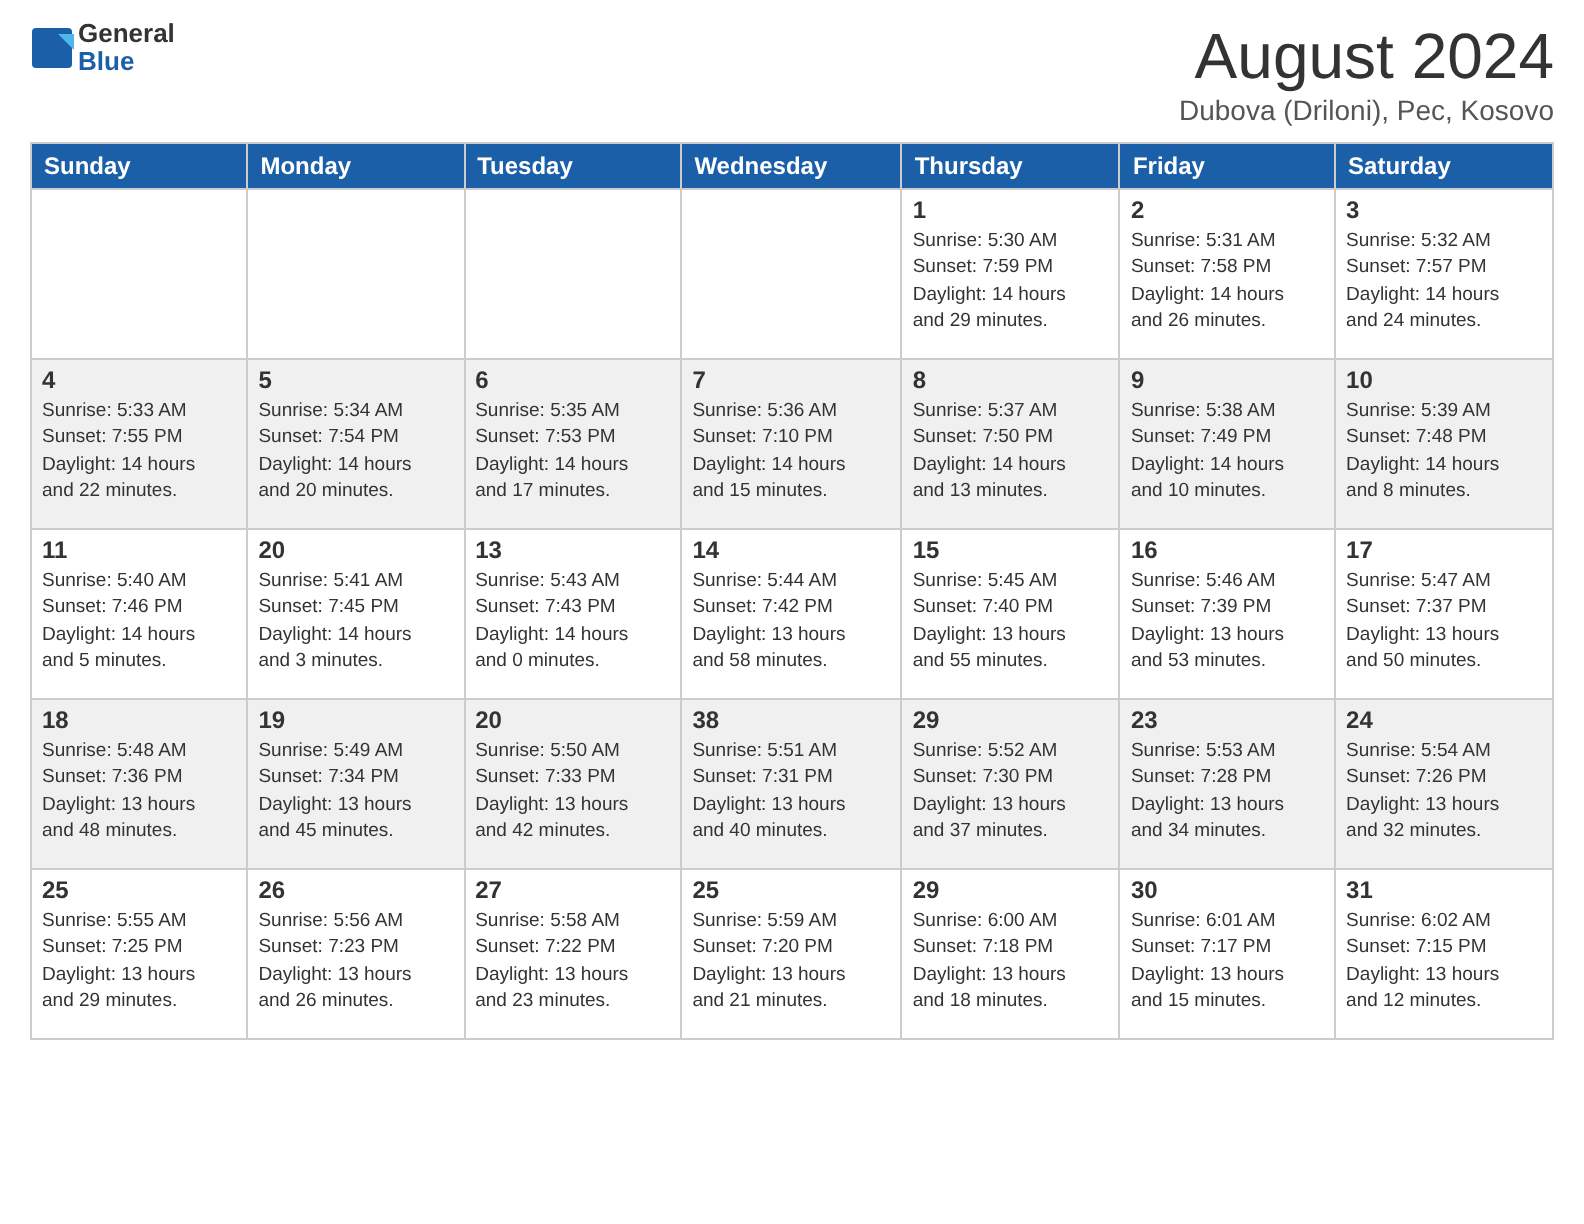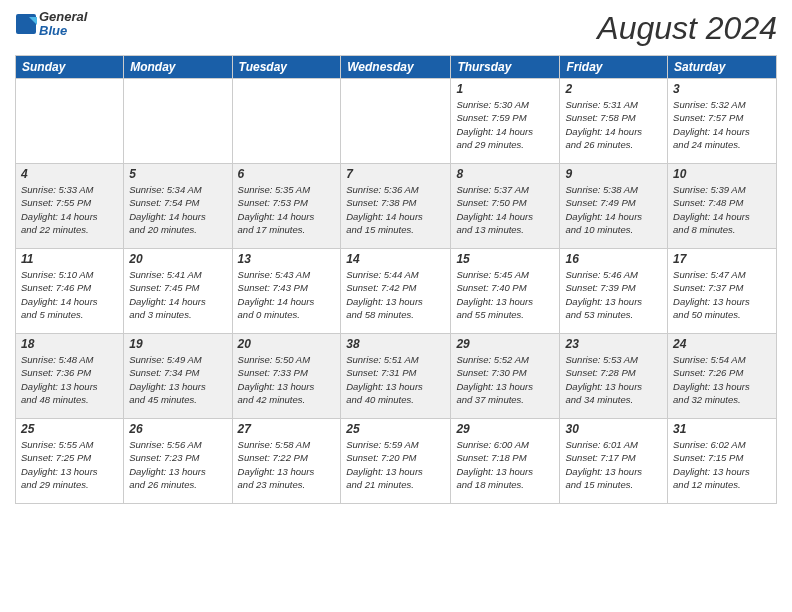--- a/index.html
+++ b/index.html
@@ -1,18 +1,18 @@
 <!DOCTYPE html>
 <html><head>
   <meta charset="utf-8">
   <style>
     * { margin: 0; padding: 0; box-sizing: border-box; }
     body { font-family: Arial, sans-serif; background: #fff; width: 792px; height: 612px; overflow: hidden; }
     
-    .page { width: 792px; height: 551px; padding: 10px 15px; font-style: italic; }
+    .page { width: 792px; height: 551px; padding: 10px 15px; }
     
     .header { display: flex; justify-content: space-between; align-items: flex-start; margin-bottom: 8px; }
     
     .title-block { text-align: right; }
     .main-title { font-size: 32px; color: #333; font-weight: normal; }
     .subtitle { font-size: 14px; color: #555; }
     
     .calendar { width: 100%; border-collapse: collapse; }
     
     .calendar th {
@@ -69,20 +69,21 @@
           </svg>
           <span style="display:flex; flex-direction:column; margin-left:2px;">
             <span style="font-size:13px; font-weight:bold; color:#333; line-height:1.1;">General</span>
             <span style="font-size:13px; font-weight:bold; color:#1a5fa8; line-height:1.1;">Blue</span>
           </span>
         </div>
       </div>
     </div>
     <div class="title-block">
       <div class="main-title">August 2024</div>
+      <div class="subtitle">Dubova (Driloni), Pec, Kosovo</div>
     </div>
   </div>
 
   <table class="calendar">
     <thead>
       <tr>
 
       <th>Sunday</th>
           <th>Monday</th>
           <th>Tuesday</th>
@@ -138,21 +139,21 @@
           <td style="background: rgb(240, 240, 240);">
             <span class="day-num">6</span>
             <div class="day-info" style="white-space: pre-line;">Sunrise: 5:35 AM
 Sunset: 7:53 PM
 Daylight: 14 hours
 and 17 minutes.</div>
           </td>
           <td style="background: rgb(240, 240, 240);">
             <span class="day-num">7</span>
             <div class="day-info" style="white-space: pre-line;">Sunrise: 5:36 AM
-Sunset: 7:38 PM
+Sunset: 7:10 PM
 Daylight: 14 hours
 and 15 minutes.</div>
           </td>
           <td style="background: rgb(240, 240, 240);">
             <span class="day-num">8</span>
             <div class="day-info" style="white-space: pre-line;">Sunrise: 5:37 AM
 Sunset: 7:50 PM
 Daylight: 14 hours
 and 13 minutes.</div>
           </td>
@@ -167,21 +168,21 @@
             <span class="day-num">10</span>
             <div class="day-info" style="white-space: pre-line;">Sunrise: 5:39 AM
 Sunset: 7:48 PM
 Daylight: 14 hours
 and 8 minutes.</div>
           </td>
         </tr>
         <tr>
           <td>
             <span class="day-num">11</span>
-            <div class="day-info" style="white-space: pre-line;">Sunrise: 5:10 AM
+            <div class="day-info" style="white-space: pre-line;">Sunrise: 5:40 AM
 Sunset: 7:46 PM
 Daylight: 14 hours
 and 5 minutes.</div>
           </td>
           <td>
             <span class="day-num">20</span>
             <div class="day-info" style="white-space: pre-line;">Sunrise: 5:41 AM
 Sunset: 7:45 PM
 Daylight: 14 hours
 and 3 minutes.</div>

